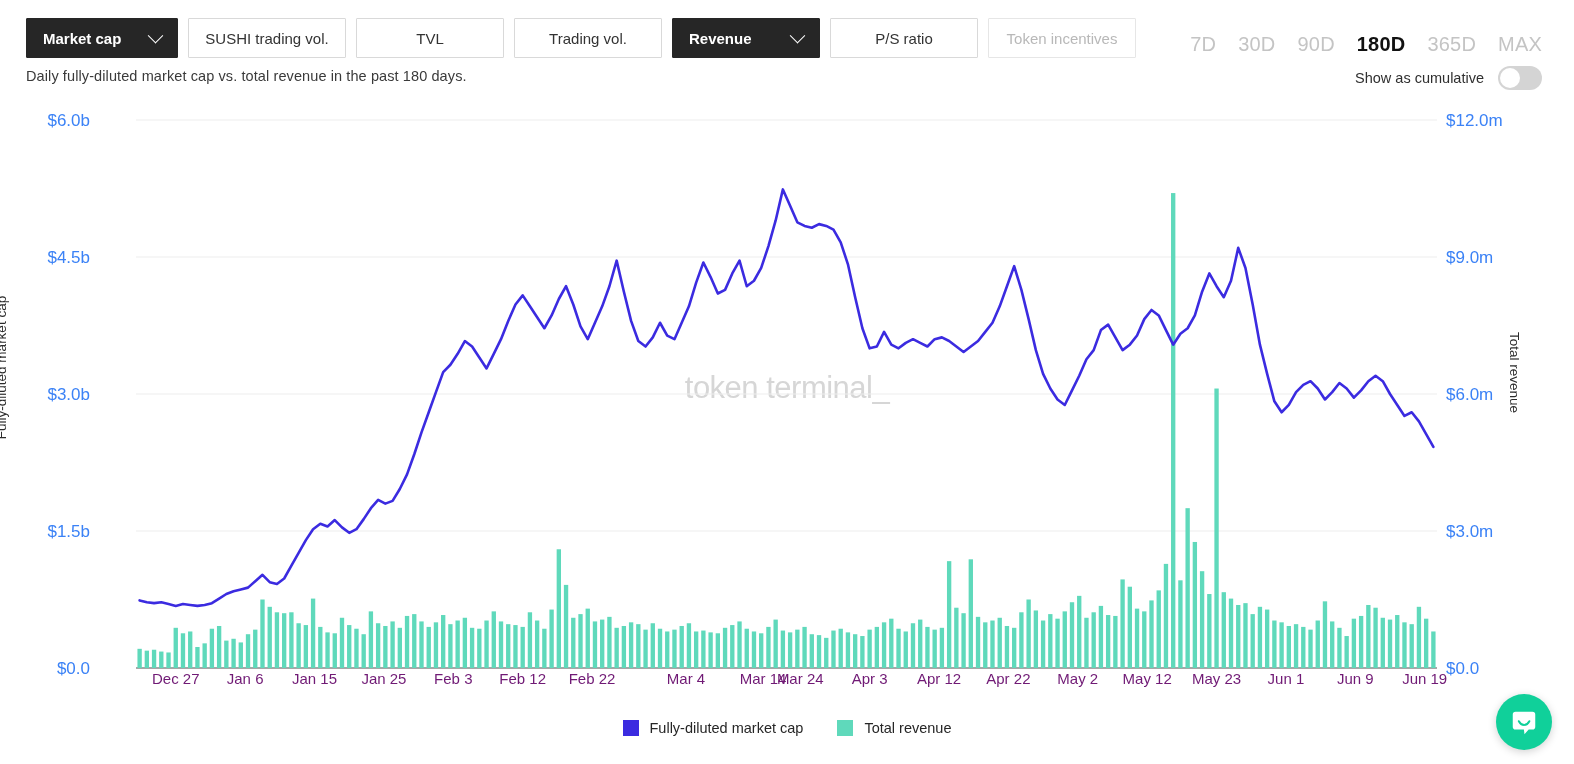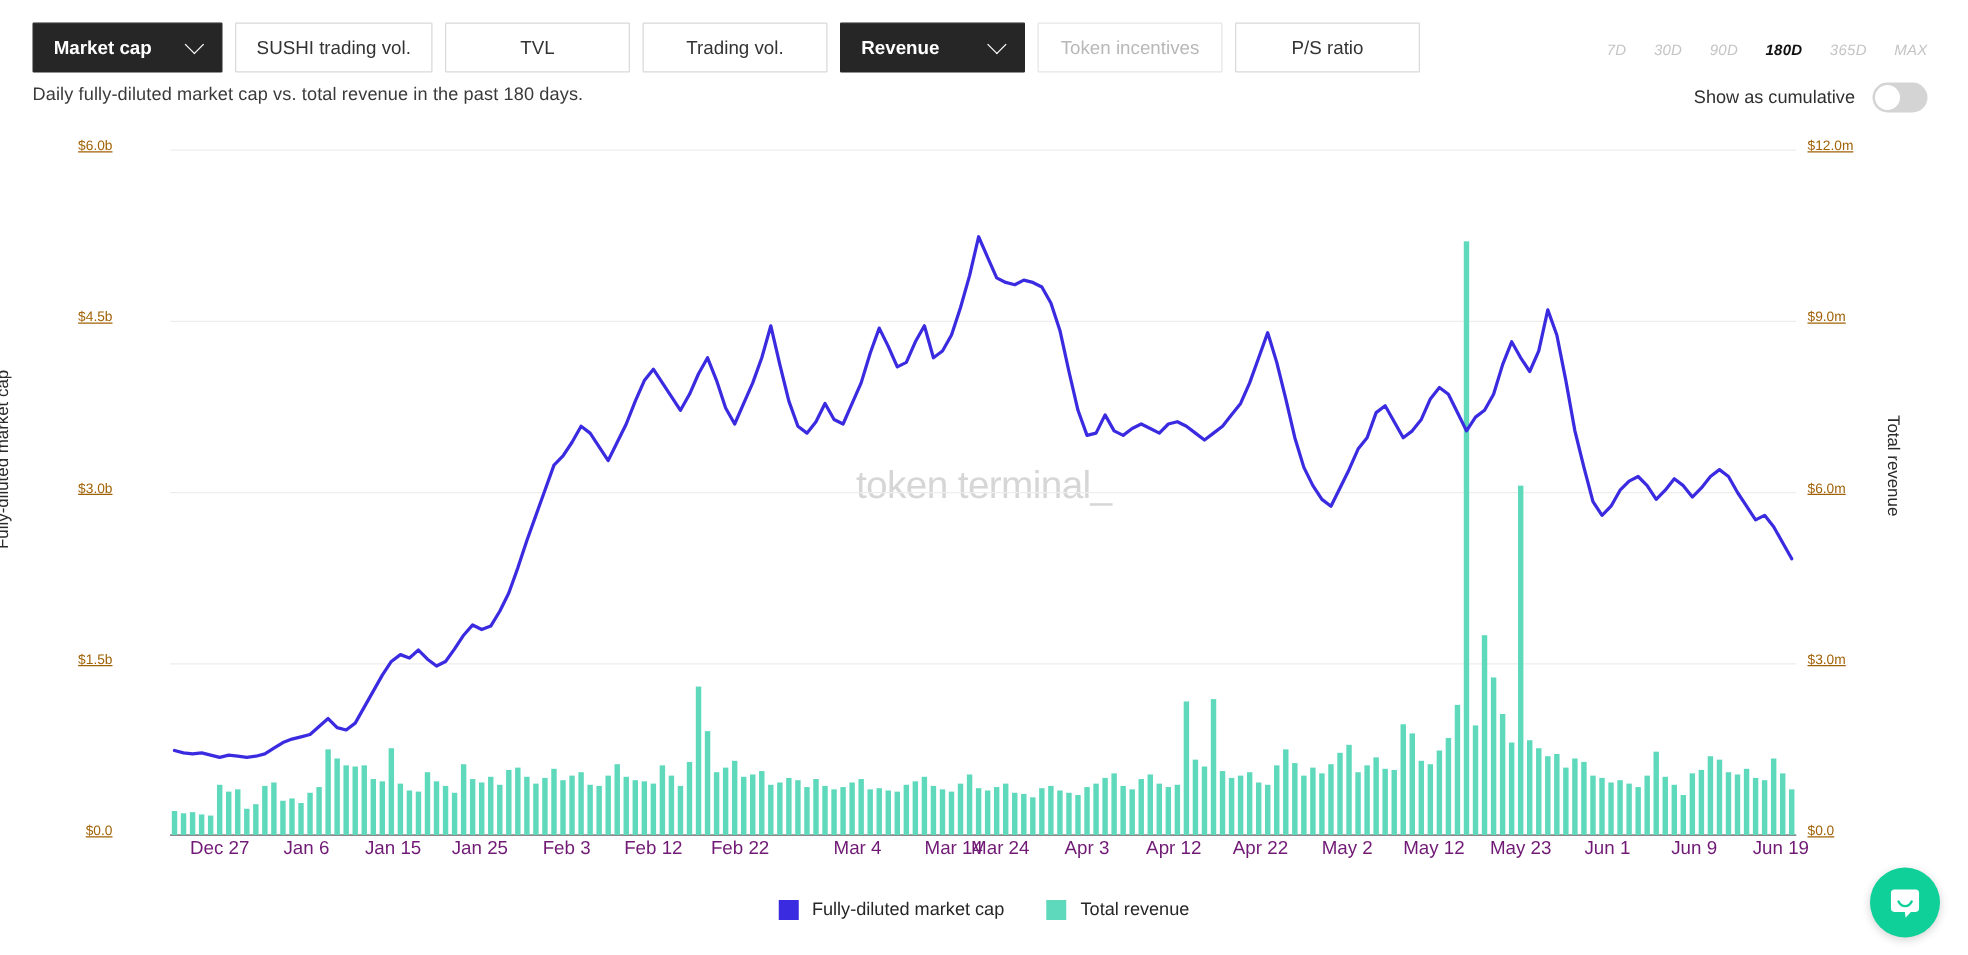--- a/index.html
+++ b/index.html
@@ -64,21 +64,21 @@
     position: absolute; left: 26px; top: 68px;
     font-size: 14.5px; color: #3a3a3a; letter-spacing: .1px;
   }
 
   
   .ranges {
     position: absolute; right: 32px; top: 33px;
     display: flex; align-items: center; gap: 22px;
   }
   .range {
-    font-size: 12px; color: #c4c4c4; cursor: pointer; letter-spacing: .2px; font-style: italic;
+    font-size: 20px; color: #c4c4c4; cursor: pointer; letter-spacing: .2px;
   }
   .range.active { color: #111111; font-weight: bold; }
 
   .cumulative {
     position: absolute; right: 32px; top: 66px;
     display: flex; align-items: center; gap: 14px;
   }
   .cum-label { font-size: 14.5px; color: #2f2f2f; }
   .switch {
     width: 44px; height: 24px; border-radius: 12px;
@@ -94,21 +94,21 @@
   .chart-wrap { position: absolute; left: 0; top: 100px; width: 1574px; height: 600px; }
   .axis-title {
     position: absolute;
     font-size: 13.5px; color: #2b2b2b;
     white-space: nowrap;
   }
   .axis-title.left  { left: -70px; top: 260px; transform: rotate(-90deg); transform-origin: center; }
   .axis-title.right { left: 1474px; top: 265px; transform: rotate(90deg); transform-origin: center; }
 
   .ytick {
-    position: absolute; font-size: 11px; color: #a16207; white-space: nowrap; text-decoration: underline;
+    position: absolute; font-size: 17px; color: #3b82f6; white-space: nowrap;
   }
   .ytick.l { right: 1484px; text-align: right; }
   .ytick.r { left: 1446px; }
 
   .xtick {
     position: absolute; font-size: 15px; color: #701a75;
     transform: translateX(-50%); white-space: nowrap; top: 570px;
   }
   .watermark {
     position: absolute; left: 0; right: 0; top: 270px;
@@ -149,25 +149,25 @@
       <div class="metric-btn w-tvl">
         <span>TVL</span>
       </div>
       <div class="metric-btn w-tvol">
         <span>Trading vol.</span>
       </div>
       <div class="metric-btn w-rev active">
         <span>Revenue</span>
         <span class="chev"></span>
       </div>
+      <div class="metric-btn w-ps">
+        <span>P/S ratio</span>
+      </div>
       <div class="metric-btn w-tok disabled">
         <span>Token incentives</span>
-      </div>
-      <div class="metric-btn w-ps">
-        <span>P/S ratio</span>
       </div>
     </div>
 
   <div class="subtitle">Daily fully-diluted market cap vs. total revenue in the past 180 days.</div>
 
   <div class="ranges" id="ranges">
       <span class="range">7D</span>
       <span class="range">30D</span>
       <span class="range">90D</span>
       <span class="range active">180D</span>

